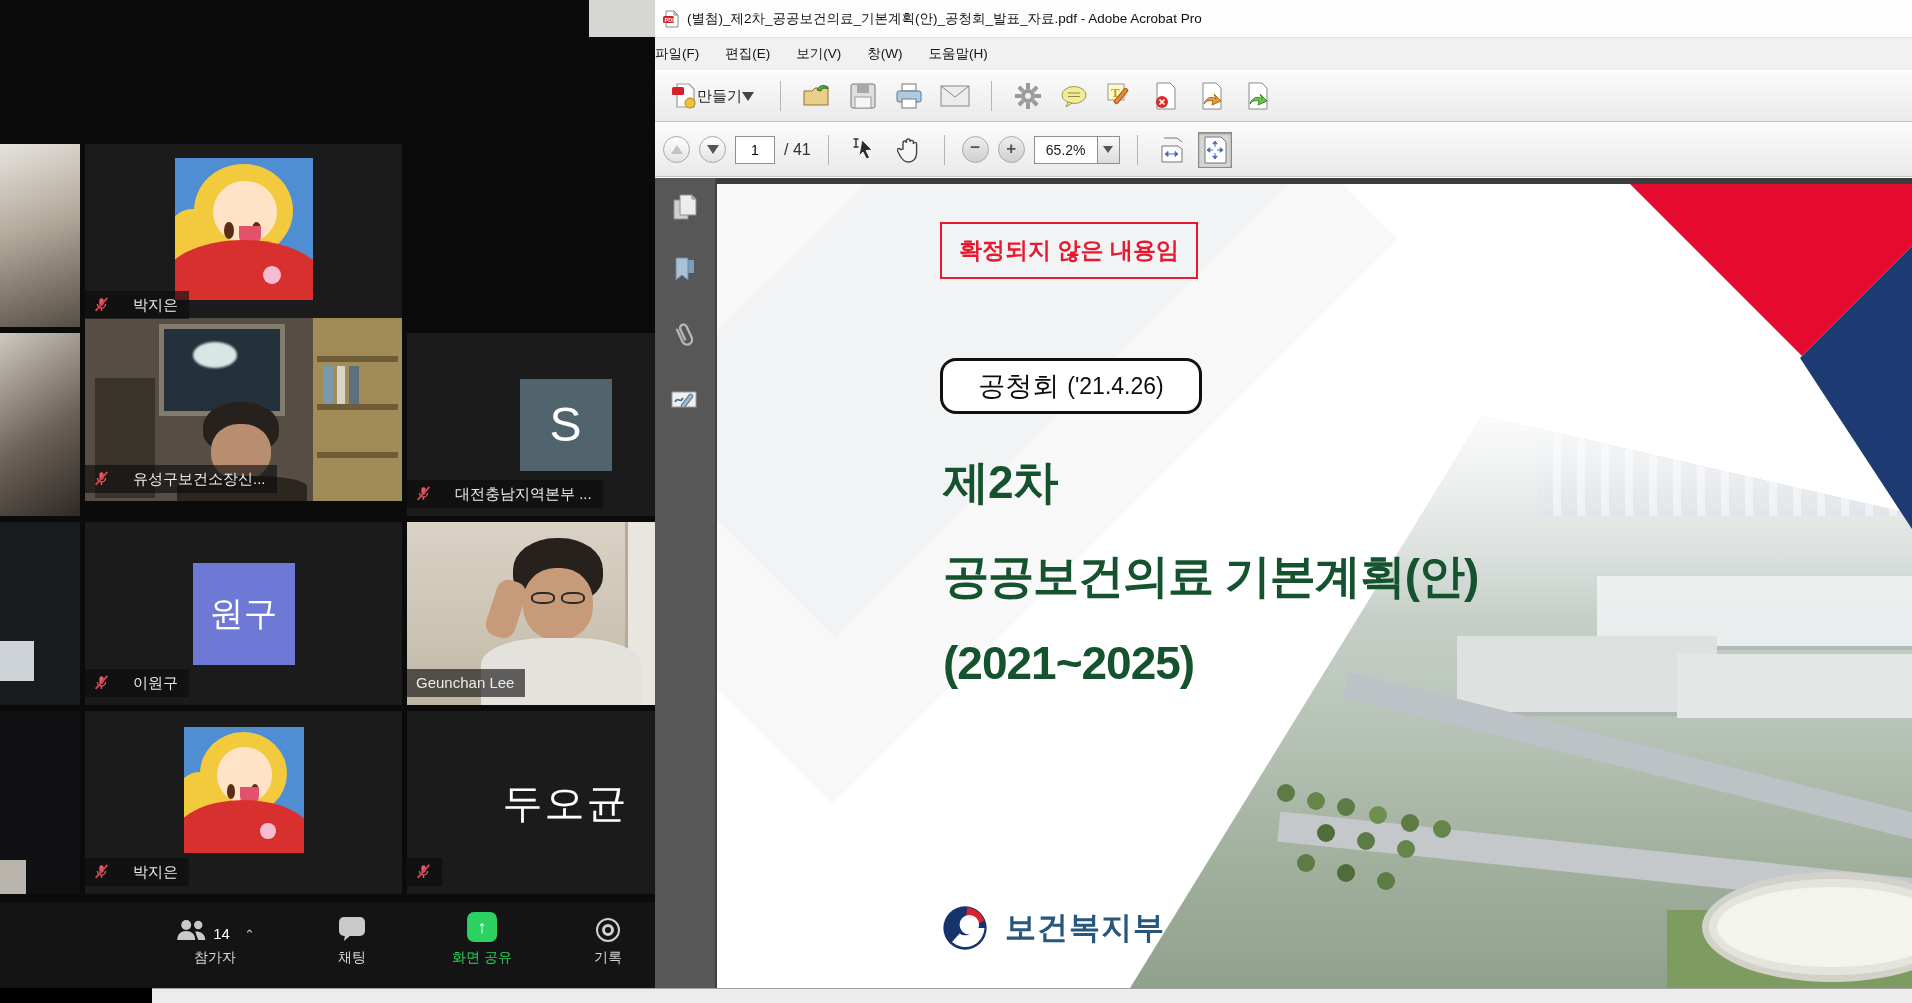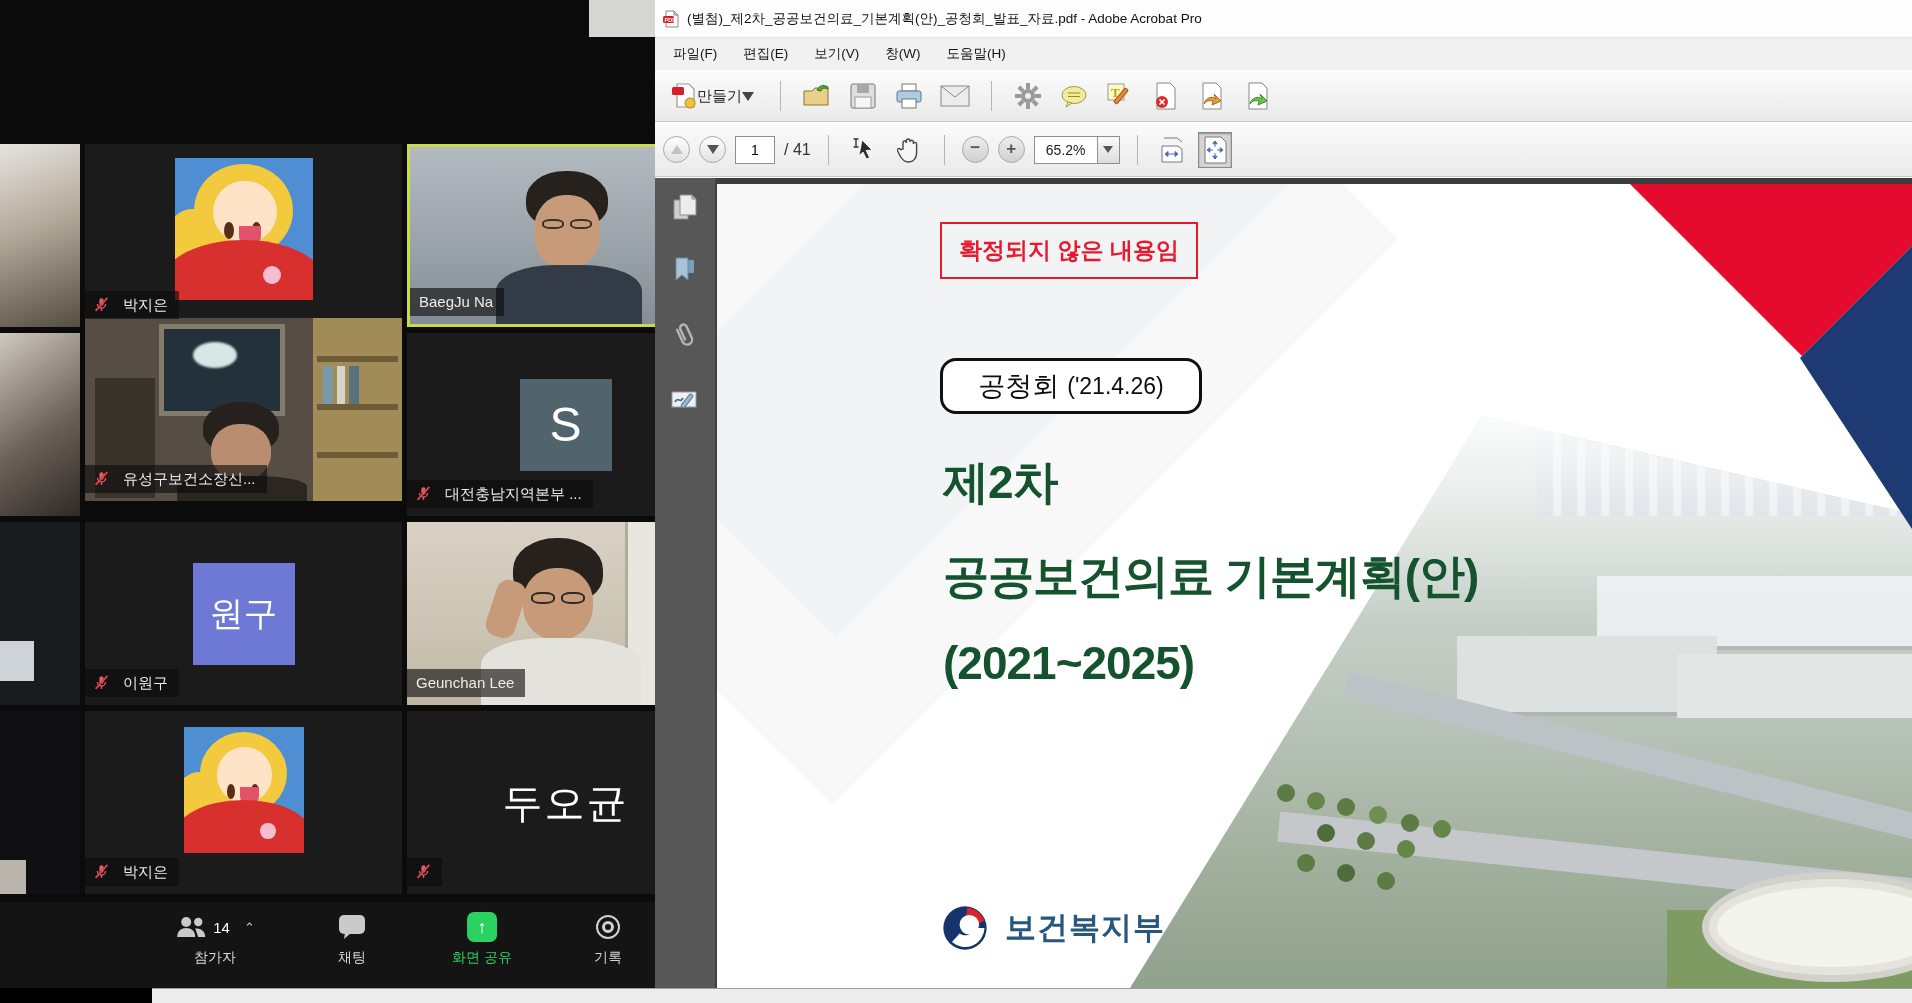--- a/index.html
+++ b/index.html
@@ -5,21 +5,21 @@
   * { margin:0; padding:0; box-sizing:border-box; }
   html,body { width:1912px; height:1003px; overflow:hidden; background:#000;
               font-family:"Liberation Sans","DejaVu Sans",sans-serif; }
   .abs { position:absolute; }
 
   
   #zoom-area { position:absolute; left:0; top:0; width:655px; height:988px; background:#0b0b0b; overflow:hidden; }
   .tile { position:absolute; background:#1b1b1b; overflow:hidden; }
   .tile.active { border:3px solid #c9da4a; }
   .name-tag { position:absolute; left:0; bottom:8px; background:rgba(12,12,12,.62); color:#ebebeb;
-              font-size:15px; line-height:15px; padding:6px 11px 7px 9px; display:flex; align-items:flex-start; gap:14px; z-index:5; white-space:nowrap;}
+              font-size:15px; line-height:15px; padding:6px 11px 7px 9px; display:flex; align-items:flex-start; gap:24px; z-index:5; white-space:nowrap;}
   .name-tag svg { flex:0 0 auto; }
   .avatar-sq { position:absolute; left:50%; top:50%; transform:translate(-50%,-50%); display:flex; align-items:center; justify-content:center; color:#fff; }
   .bigname { position:absolute; left:50%; top:50%; transform:translate(-50%,-50%); color:#fff; font-size:40px; letter-spacing:2px;font-family:Liberation Serif, serif; }
 
   
   .anime { position:absolute; left:50%; transform:translateX(-50%); background:#4f8ed2; overflow:hidden; }
   .anime .hair { position:absolute; left:14%; top:4%; width:72%; height:66%; background:#f3c93e; border-radius:50%; }
   .anime .hair2 { position:absolute; left:-6%; top:36%; width:38%; height:42%; background:#f3c93e; border-radius:50%; }
   .anime .face { position:absolute; left:28%; top:16%; width:46%; height:44%; background:#ffe3c6; border-radius:50%; }
   .anime .eye { position:absolute; top:45%; width:7%; height:12%; background:#5a2e14; border-radius:50%; }
@@ -29,37 +29,37 @@
 
   
   .vid { position:absolute; inset:0; }
   .head { position:absolute; border-radius:48% 48% 42% 42%; background:#27211d; }
   .face2 { position:absolute; border-radius:46%; background:#c79b7a; }
   .body2 { position:absolute; border-radius:40% 40% 0 0; }
 
   
   #zoom-bar { position:absolute; left:0; top:902px; width:655px; height:86px; background:#141414; z-index:4; }
   .zbtn { position:absolute; top:10px; transform:translateX(-50%); display:flex; flex-direction:column; align-items:center; gap:7px; color:#d8d8d8; font-size:14px; }
-  .zbtn .ic { height:30px; display:flex; align-items:center; gap:6px; }
+  .zbtn .ic { height:30px; display:flex; align-items:flex-end; gap:6px; }
   .share-ic { width:30px; height:30px; background:#2bd161; border-radius:7px; color:#fff; font-size:18px; font-weight:bold; display:flex; align-items:center; justify-content:center; }
   .rec-ic { width:24px; height:24px; border:2px solid #cfcfcf; border-radius:50%; display:flex; align-items:center; justify-content:center; }
   .rec-ic i { width:12px; height:12px; border:3px solid #cfcfcf; border-radius:50%; }
   .count { color:#fff; font-size:15px; }
   .chev { color:#c0c0c0; font-size:13px; margin-left:8px; }
   .share-label { color:#2bd161; }
 
   
   #taskbar { position:absolute; left:152px; top:988px; width:1760px; height:15px; background:#ececec; border-top:1px solid #9f9f9f; }
   #taskbar-black { position:absolute; left:0; top:988px; width:152px; height:15px; background:#000; }
   #ghost-strip { position:absolute; left:589px; top:0; width:66px; height:37px; background:#d6d6d4; }
 
   
   #acrobat { position:absolute; left:655px; top:0; width:1257px; height:922px; background:#fff; }
   #titlebar { height:37px; background:#fdfdfd; display:flex; align-items:center; padding-left:7px; gap:7px; font-size:13.5px; color:#111; }
-  #menubar { height:33px; background:#f1f1f1; border-top:1px solid #e3e3e3; display:flex; align-items:center; gap:26px; padding-left:18px; font-size:13.5px; color:#151515; }
+  #menubar { height:33px; background:#f1f1f1; border-top:1px solid #e3e3e3; display:flex; align-items:center; gap:26px; font-size:13.5px; color:#151515; }
   .toolbar { background:linear-gradient(180deg,#fbfbfb,#eaeaea); border-top:1px solid #fff; border-bottom:1px solid #c6c6c6; display:flex; align-items:center; padding-left:8px; }
   #toolbar1 { height:52px; gap:10px; }
   #toolbar2 { height:55px; gap:9px; }
   .vsep { width:1px; height:30px; background:#b5b5b5; margin:0 8px; }
   .tbtn { border:none; background:transparent; width:36px; height:38px; display:flex; align-items:center; justify-content:center; cursor:pointer; }
   #create-btn { display:flex; align-items:center; gap:0; padding:4px 8px; font-size:15px; color:#222; }
   .circ { width:27px; height:27px; border-radius:50%; background:linear-gradient(#fff,#e2e2e2); border:1px solid #a8a8a8; display:flex; align-items:center; justify-content:center; }
   .tri-up { width:0; height:0; border-left:6px solid transparent; border-right:6px solid transparent; border-bottom:9px solid #c2c2c2; }
   .tri-down { width:0; height:0; border-left:6px solid transparent; border-right:6px solid transparent; border-top:9px solid #555; }
   #page-input { width:40px; height:28px; border:1px solid #8f8f8f; text-align:center; font-size:14px; background:#fff; }
@@ -123,32 +123,20 @@
       <svg width="15" height="15" viewBox="0 0 14 14">
           <rect x="5" y="1.2" width="4" height="7" rx="2" fill="#e05c66"></rect>
           <path d="M3.2 6.5a3.8 3.8 0 0 0 7.6 0" fill="none" stroke="#e05c66" stroke-width="1.3"></path>
           <line x1="7" y1="10.5" x2="7" y2="13" stroke="#e05c66" stroke-width="1.3"></line>
           <line x1="12.5" y1="0.8" x2="1.5" y2="13" stroke="#e0414d" stroke-width="1.7"></line>
         </svg>
       <span>박지은</span>
     </div>
   </div>
 
-  <div class="tile active" style="left:407px;top:144px;width:317px;height:183px">
-    <div class="vid" style="background:linear-gradient(180deg,#b3bac0,#99a1a8 60%,#848d95)">
-      <div class="head" style="left:116px;top:24px;width:82px;height:58px"></div>
-      <div class="face2" style="left:124px;top:48px;width:66px;height:74px"></div>
-      <div class="abs" style="left:132px;top:72px;width:22px;height:10px;border:2px solid #3a332c;border-radius:40%"></div>
-      <div class="abs" style="left:160px;top:72px;width:22px;height:10px;border:2px solid #3a332c;border-radius:40%"></div>
-      <div class="body2" style="left:86px;top:118px;width:146px;height:65px;background:#333c46"></div>
-    </div>
-    <div class="name-tag">
-      <span>BaegJu Na</span>
-    </div>
-  </div>
 
   <div class="tile" style="left:85px;top:318px;width:317px;height:183px">
     <div class="vid" style="background:#564e44">
       <div class="abs" style="left:74px;top:6px;width:126px;height:92px;background:#24313a;border:5px solid #837b6c"></div>
       <div class="abs" style="left:108px;top:24px;width:44px;height:26px;background:#d9e6e6;border-radius:50%;filter:blur(1px)"></div>
       <div class="abs" style="left:228px;top:0;width:89px;height:183px;background:#a18c58"></div>
       <div class="abs" style="left:232px;top:38px;width:81px;height:6px;background:#6e5c38"></div>
       <div class="abs" style="left:232px;top:86px;width:81px;height:6px;background:#6e5c38"></div>
       <div class="abs" style="left:232px;top:134px;width:81px;height:6px;background:#6e5c38"></div>
       <div class="abs" style="left:238px;top:48px;width:10px;height:38px;background:#7899aa"></div>

